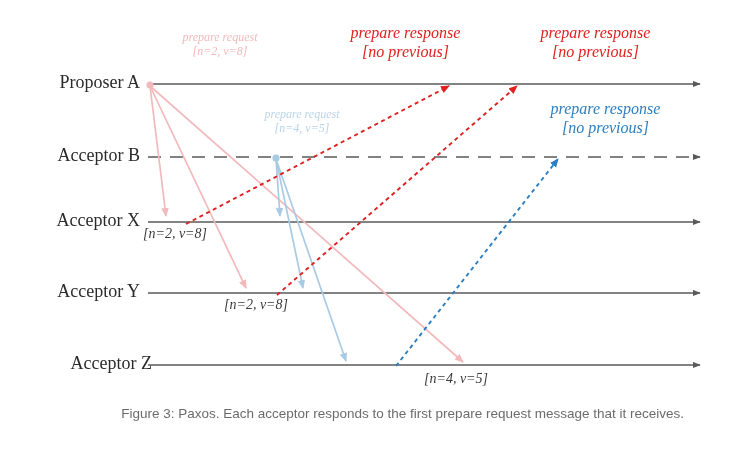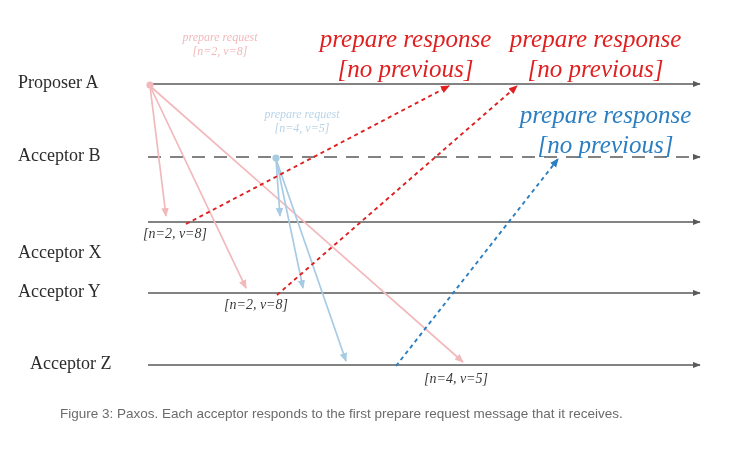--- a/index.html
+++ b/index.html
@@ -1,38 +1,38 @@
 <!DOCTYPE html>
 <html><head>
 <meta charset="utf-8">
 <style>
   html,body{margin:0;padding:0;background:#ffffff;}
   body{width:744px;height:470px;font-family:"Liberation Serif",serif;overflow:hidden;}
   #stage{position:relative;width:744px;height:470px;background:#fff;}
   svg#diagram{position:absolute;left:0;top:0;width:744px;height:470px;}
   .lane-label{
     position:absolute;font-family:"Liberation Serif",serif;font-size:18px;
-    color:#2b2b2b;white-space:nowrap;
+    color:#2b2b2b;white-space:nowrap;text-align:right;
   }
   .msg-label{
     position:absolute;font-family:"Liberation Serif",serif;font-style:italic;
     text-align:center;white-space:nowrap;line-height:1.18;
   }
   .msg-label .l1{display:block;}
   .msg-label .l2{display:block;}
-  .big{font-size:25px;}
+  .big{font-size:16px;}
   .small{font-size:12px;}
   .val-label{
     position:absolute;font-family:"Liberation Serif",serif;font-style:italic;
     font-size:14px;color:#3a3a3a;white-space:nowrap;
   }
   #caption{
     position:absolute;left:60px;top:404px;width:624px;
     font-family:"Liberation Sans",sans-serif;font-size:13.5px;color:#6b6b6b;
-    text-align:left;line-height:1.55;
+    text-align:right;line-height:1.55;
   }
 </style>
 </head>
 <body>
 
 <div id="stage">
 
   <svg id="diagram" viewBox="0 0 744 470">
     <defs>
       <marker id="ah-dark" markerWidth="9" markerHeight="9" refX="7.2" refY="3.2" orient="auto" markerUnits="userSpaceOnUse">
@@ -72,21 +72,21 @@
       </g>
     <g id="dots-group">
         <circle cx="150" cy="85" r="3.6" fill="#f2b9bc"></circle>
         <circle cx="276" cy="158" r="3.6" fill="#a8cbe4"></circle>
       </g>
   </svg>
 
   <div id="lane-labels">
       <div class="lane-label" style="left: 18px; width: 122px; top: 72px; color: rgb(43, 43, 43);">Proposer A</div>
       <div class="lane-label" style="left: 18px; width: 122px; top: 145px; color: rgb(43, 43, 43);">Acceptor B</div>
-      <div class="lane-label" style="left: 18px; width: 122px; top: 210px; color: rgb(43, 43, 43); margin-top: 32px;">Acceptor X</div>
+      <div class="lane-label" style="left: 18px; width: 122px; top: 210px; color: rgb(43, 43, 43);">Acceptor X</div>
       <div class="lane-label" style="left: 18px; width: 122px; top: 281px; color: rgb(43, 43, 43);">Acceptor Y</div>
       <div class="lane-label" style="left: 30px; width: 122px; top: 353px; color: rgb(43, 43, 43);">Acceptor Z</div>
     </div>
   <div id="msg-labels">
       <div class="msg-label small" style="left: 160px; top: 30px; width: 120px; color: rgb(242, 185, 188);">
         <span class="l1">prepare request</span>
         <span class="l2">[n=2, v=8]</span>
       </div>
       <div class="msg-label small" style="left: 242px; top: 107px; width: 120px; color: rgb(185, 212, 232);">
         <span class="l1">prepare request</span>

